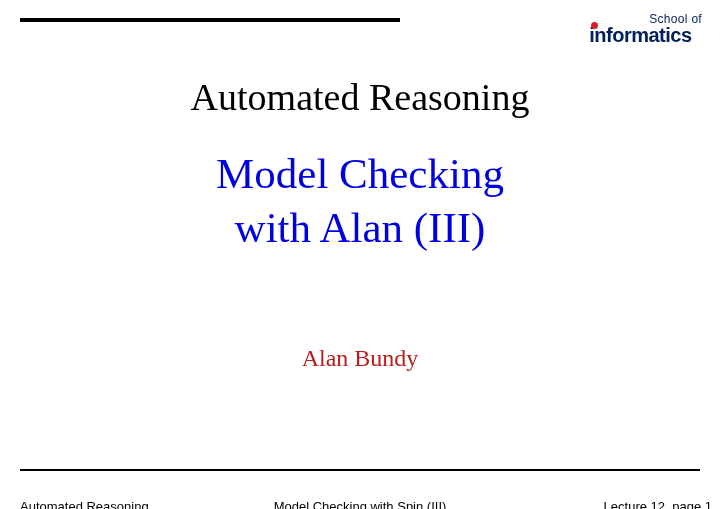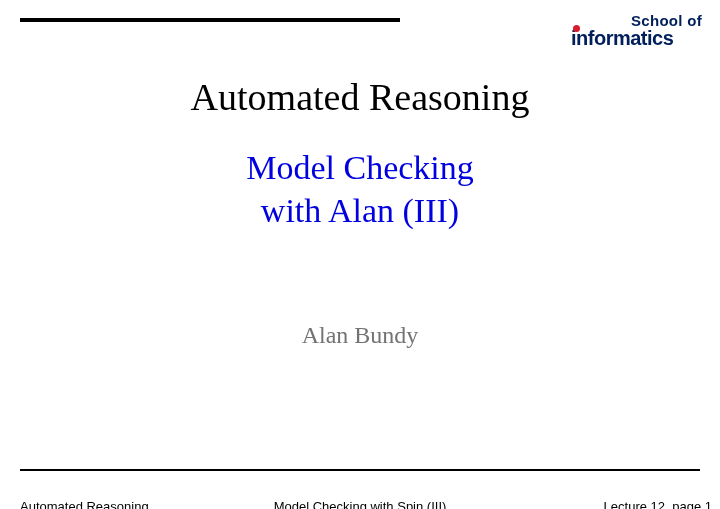--- a/index.html
+++ b/index.html
@@ -24,22 +24,22 @@
       background: #000;
     }
     .logo {
       position: absolute;
       top: 12px;
       right: 18px;
       text-align: left;
     }
     .logo-top {
       font-family: Arial, Helvetica, sans-serif;
-      font-size: 15px;
-      font-weight: bold;
+      font-size: 12px;
+      font-weight: normal;
       color: #001f5b;
       margin-left: 60px;
       letter-spacing: 0.3px;
     }
     .logo-main {
       font-family: Arial, Helvetica, sans-serif;
       font-size: 20px;
       font-weight: 900;
       color: #001f5b;
       letter-spacing: -0.5px;
@@ -65,28 +65,28 @@
       width: 100%;
       text-align: center;
     }
     .title {
       font-size: 38px;
       color: #000;
       font-weight: normal;
       margin-bottom: 28px;
     }
     .subtitle {
-      font-size: 34px;
+      font-size: 43px;
       color: #0000e0;
       font-weight: normal;
       line-height: 1.25;
     }
     .author {
       font-size: 24px;
-      color: #737373;
+      color: #b91c1c;
       margin-top: 90px;
     }
     .bottom-rule {
       position: absolute;
       bottom: 38px;
       left: 20px;
       right: 20px;
       height: 2px;
       background: #000;
     }

